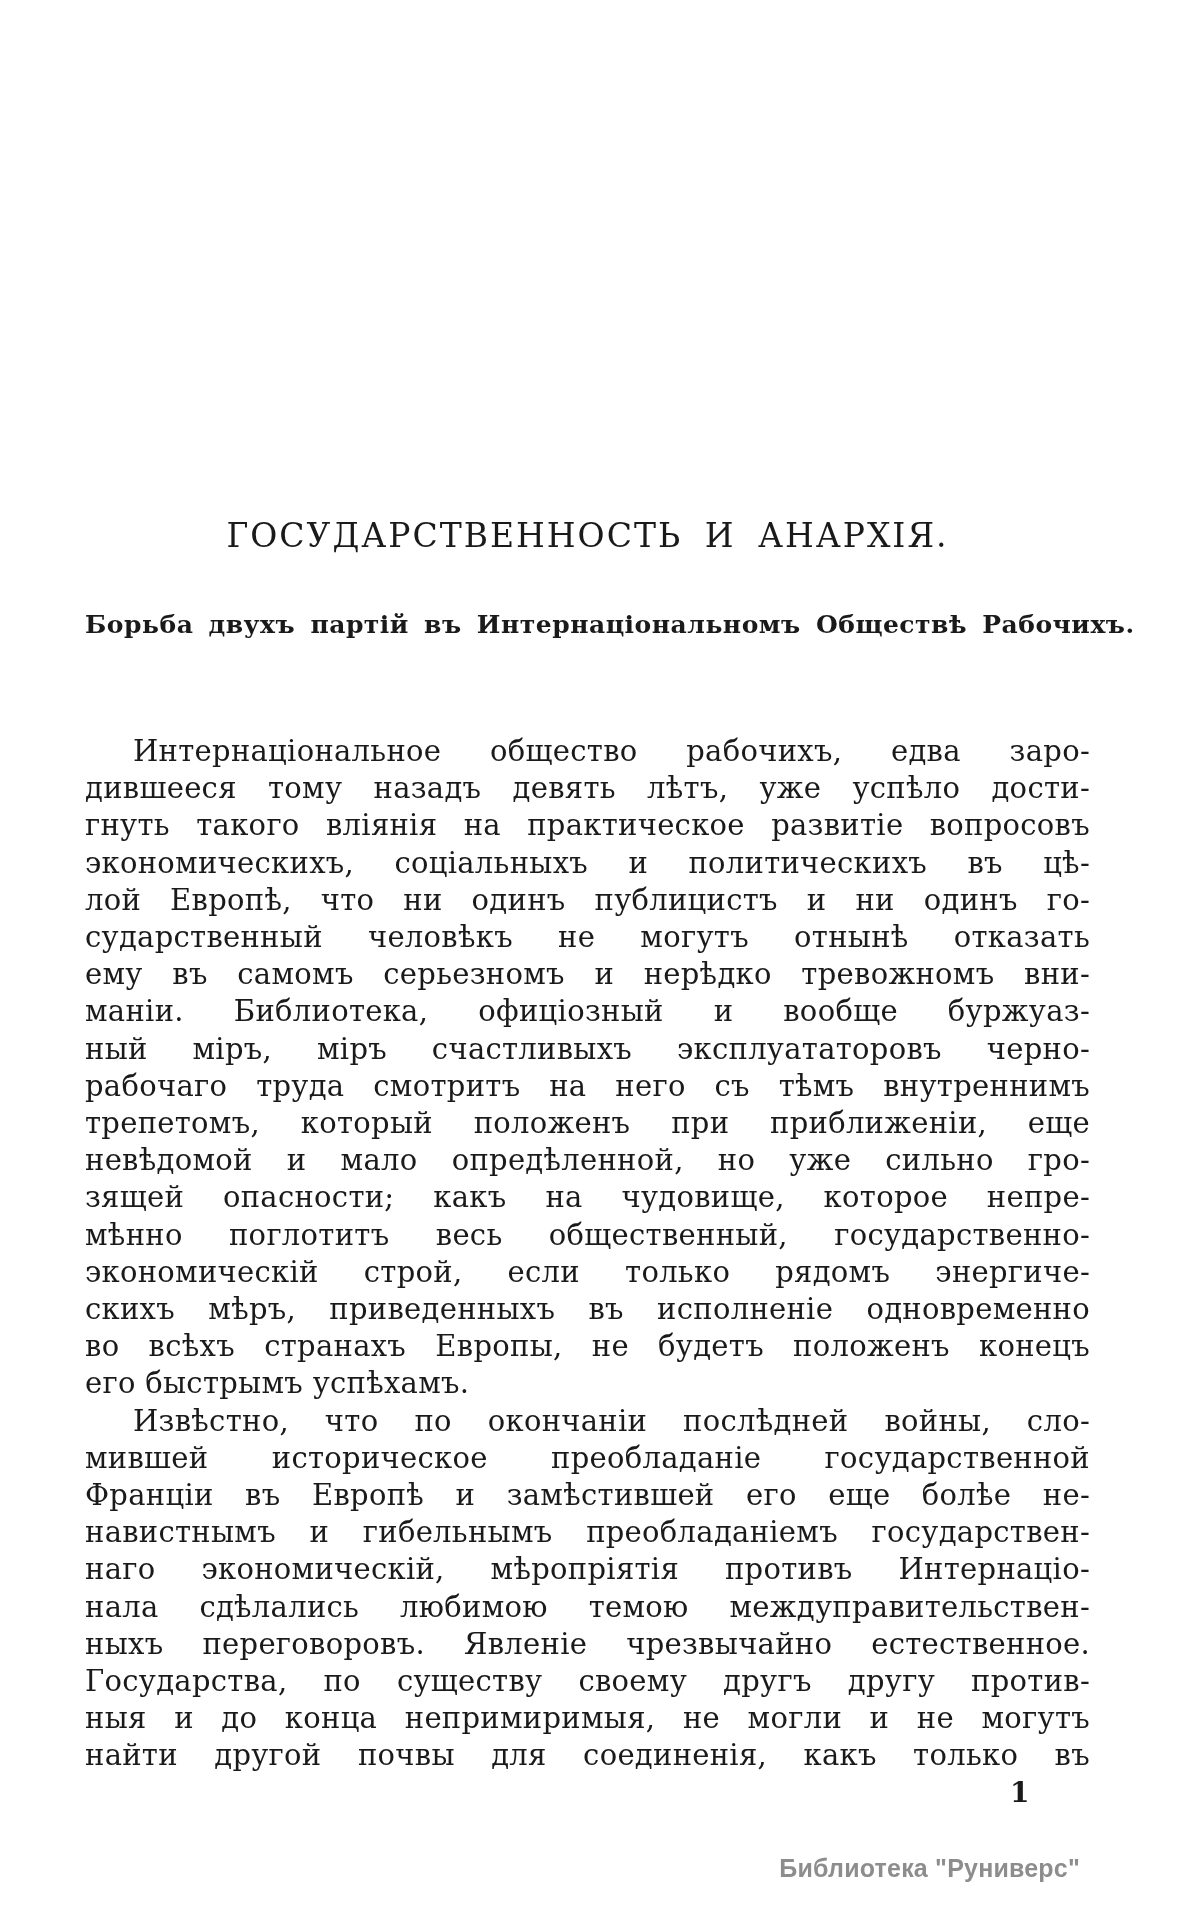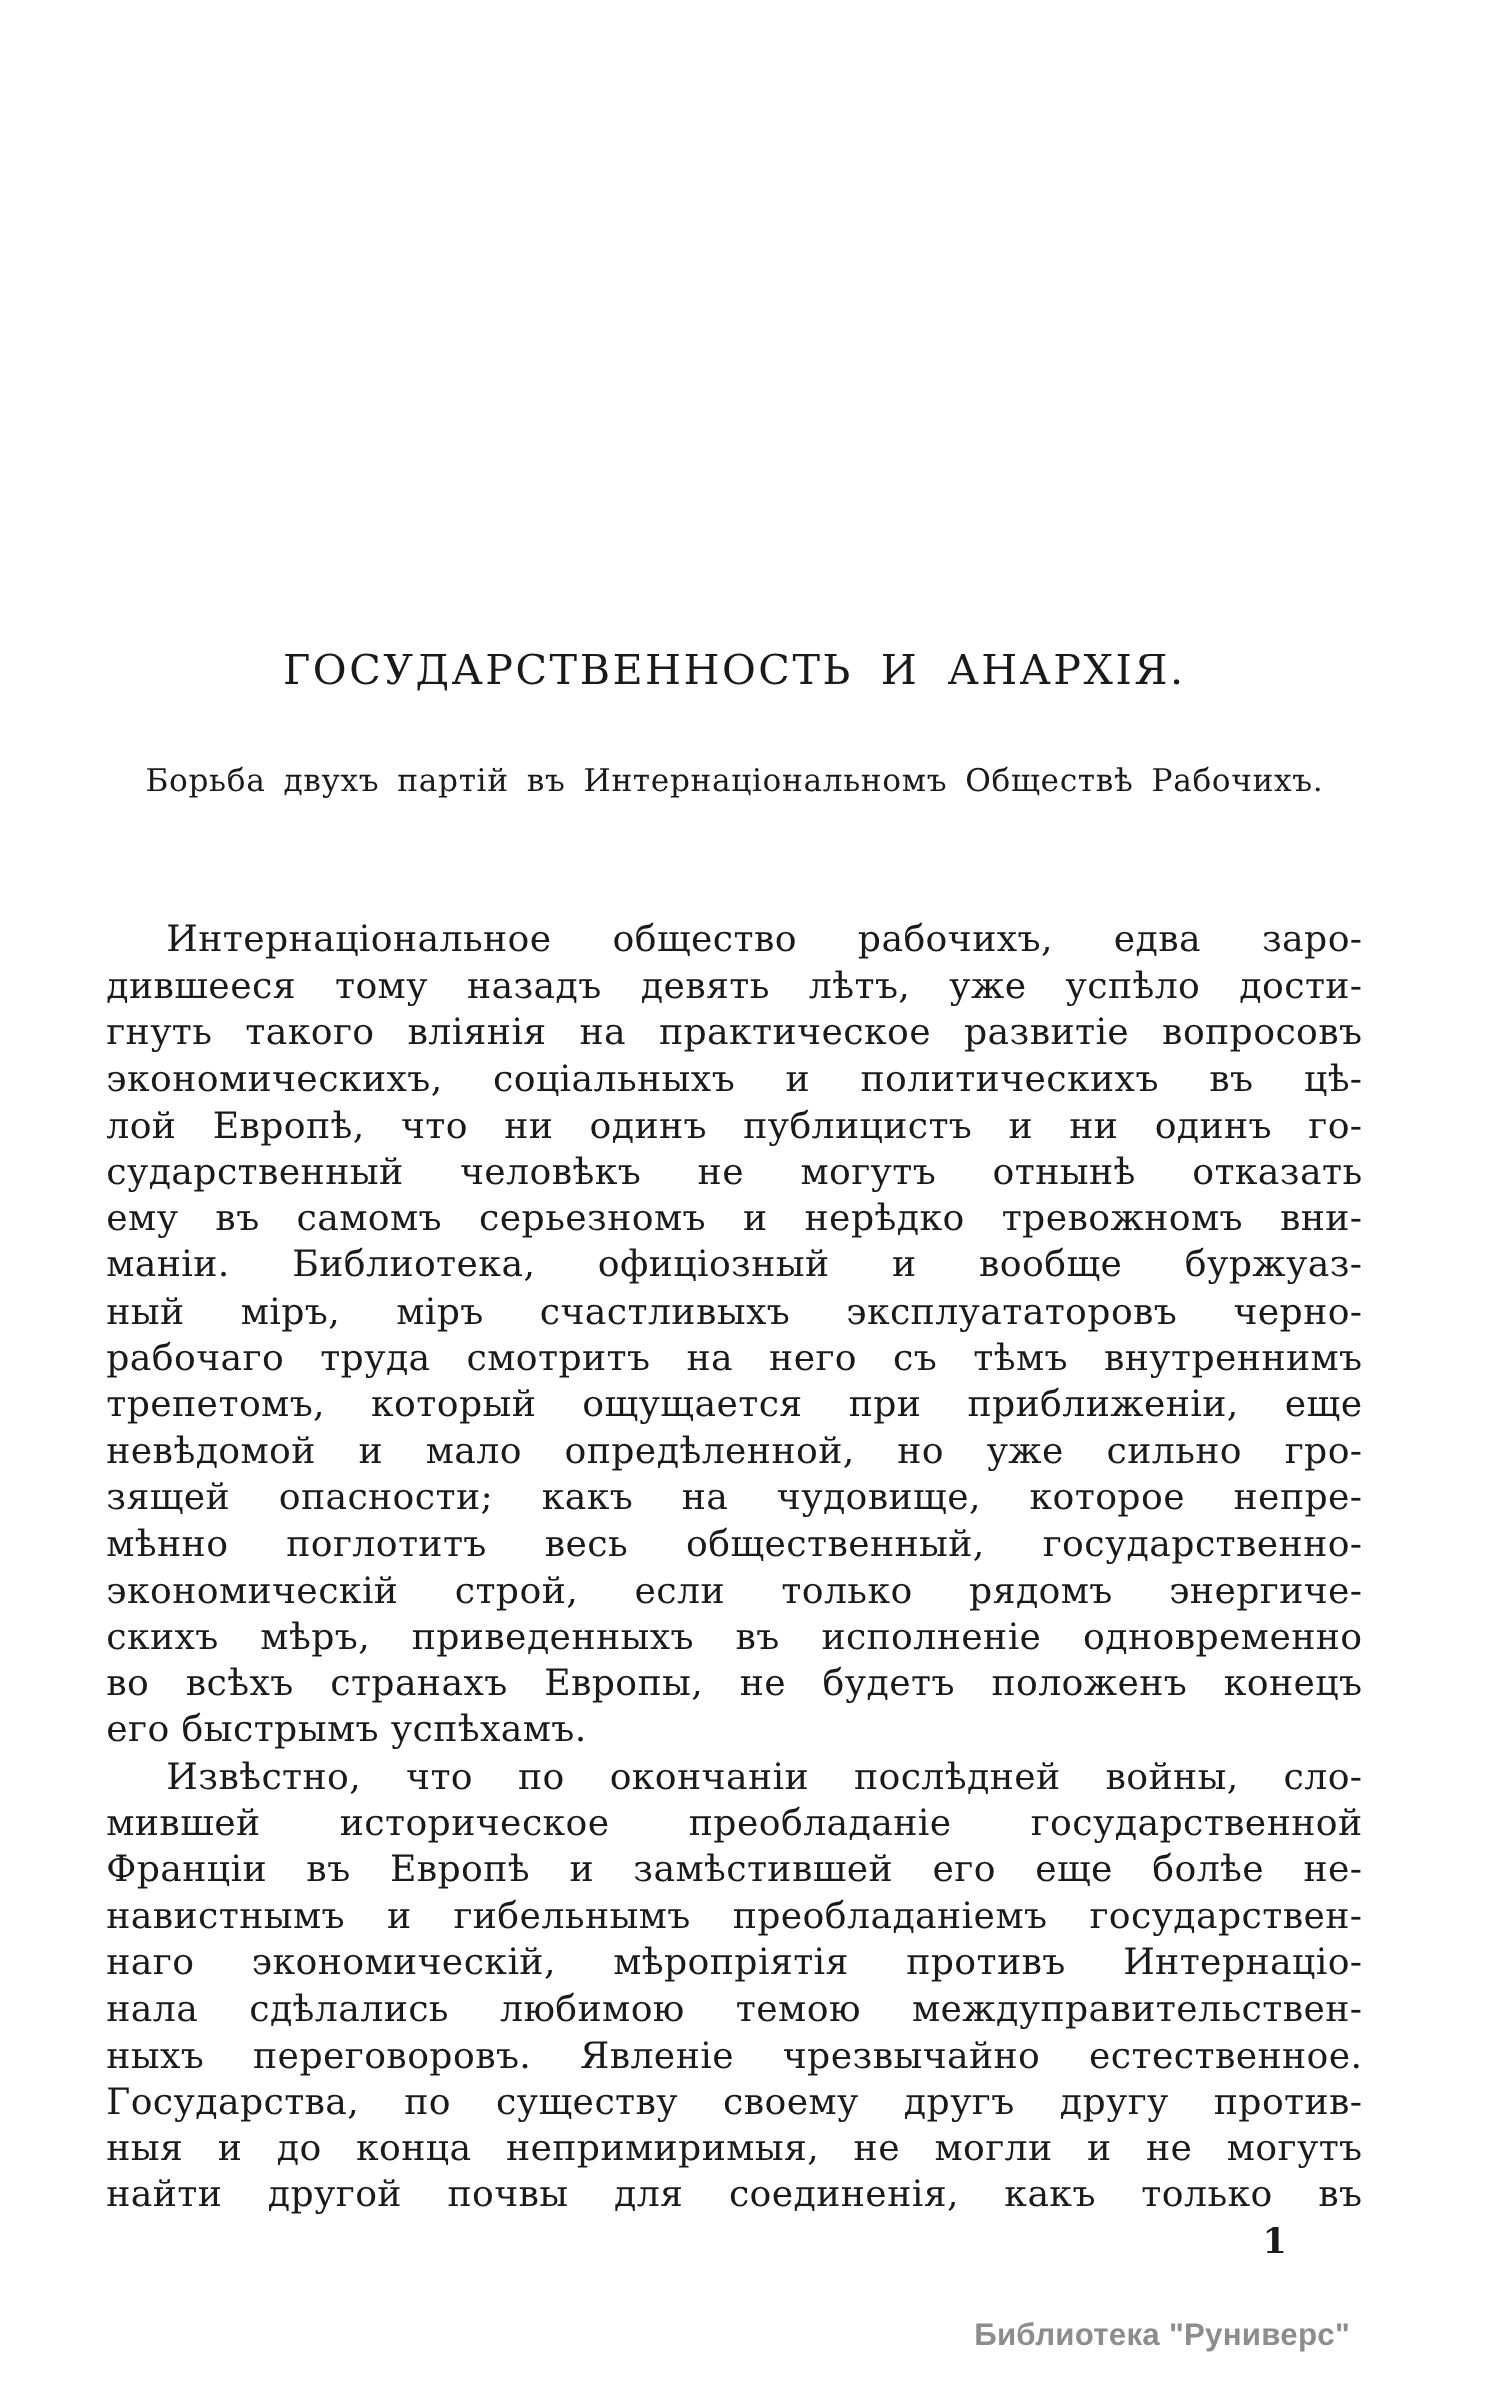--- a/index.html
+++ b/index.html
@@ -30,21 +30,21 @@
     white-space: nowrap;
   }
   .subtitle {
     position: absolute;
     top: 610px;
     left: 85px;
     width: 1005px;
     margin: 0;
     text-align: center;
     font-size: 25px;
-    font-weight: normal;
+    font-weight: bold;
     letter-spacing: 0.5px;
     word-spacing: 6px;
     white-space: nowrap;
   }
   .body-text {
     position: absolute;
     top: 733px;
     left: 85px;
     width: 1005px;
     font-size: 29px;
@@ -93,21 +93,21 @@
       <div class="line indent">Интернаціональное общество рабочихъ, едва заро-</div>
       <div class="line">дившееся тому назадъ девять лѣтъ, уже успѣло дости-</div>
       <div class="line">гнуть такого вліянія на практическое развитіе вопросовъ</div>
       <div class="line">экономическихъ, соціальныхъ и политическихъ въ цѣ-</div>
       <div class="line">лой Европѣ, что ни одинъ публицистъ и ни одинъ го-</div>
       <div class="line">сударственный человѣкъ не могутъ отнынѣ отказать</div>
       <div class="line">ему въ самомъ серьезномъ и нерѣдко тревожномъ вни-</div>
       <div class="line">маніи. Библиотека, офиціозный и вообще буржуаз-</div>
       <div class="line">ный міръ, міръ счастливыхъ эксплуататоровъ черно-</div>
       <div class="line">рабочаго труда смотритъ на него съ тѣмъ внутреннимъ</div>
-      <div class="line">трепетомъ, который ощущается при приближеніи, еще</div>
+      <div class="line">трепетомъ, который положенъ при приближеніи, еще</div>
       <div class="line">невѣдомой и мало опредѣленной, но уже сильно гро-</div>
       <div class="line">зящей опасности; какъ на чудовище, которое непре-</div>
       <div class="line">мѣнно поглотитъ весь общественный, государственно-</div>
       <div class="line">экономическій строй, если только рядомъ энергиче-</div>
       <div class="line">скихъ мѣръ, приведенныхъ въ исполненіе одновременно</div>
       <div class="line">во всѣхъ странахъ Европы, не будетъ положенъ конецъ</div>
       <div class="line no-justify">его быстрымъ успѣхамъ.</div>
       <div class="line indent">Извѣстно, что по окончаніи послѣдней войны, сло-</div>
       <div class="line">мившей историческое преобладаніе государственной</div>
       <div class="line">Франціи въ Европѣ и замѣстившей его еще болѣе не-</div>

